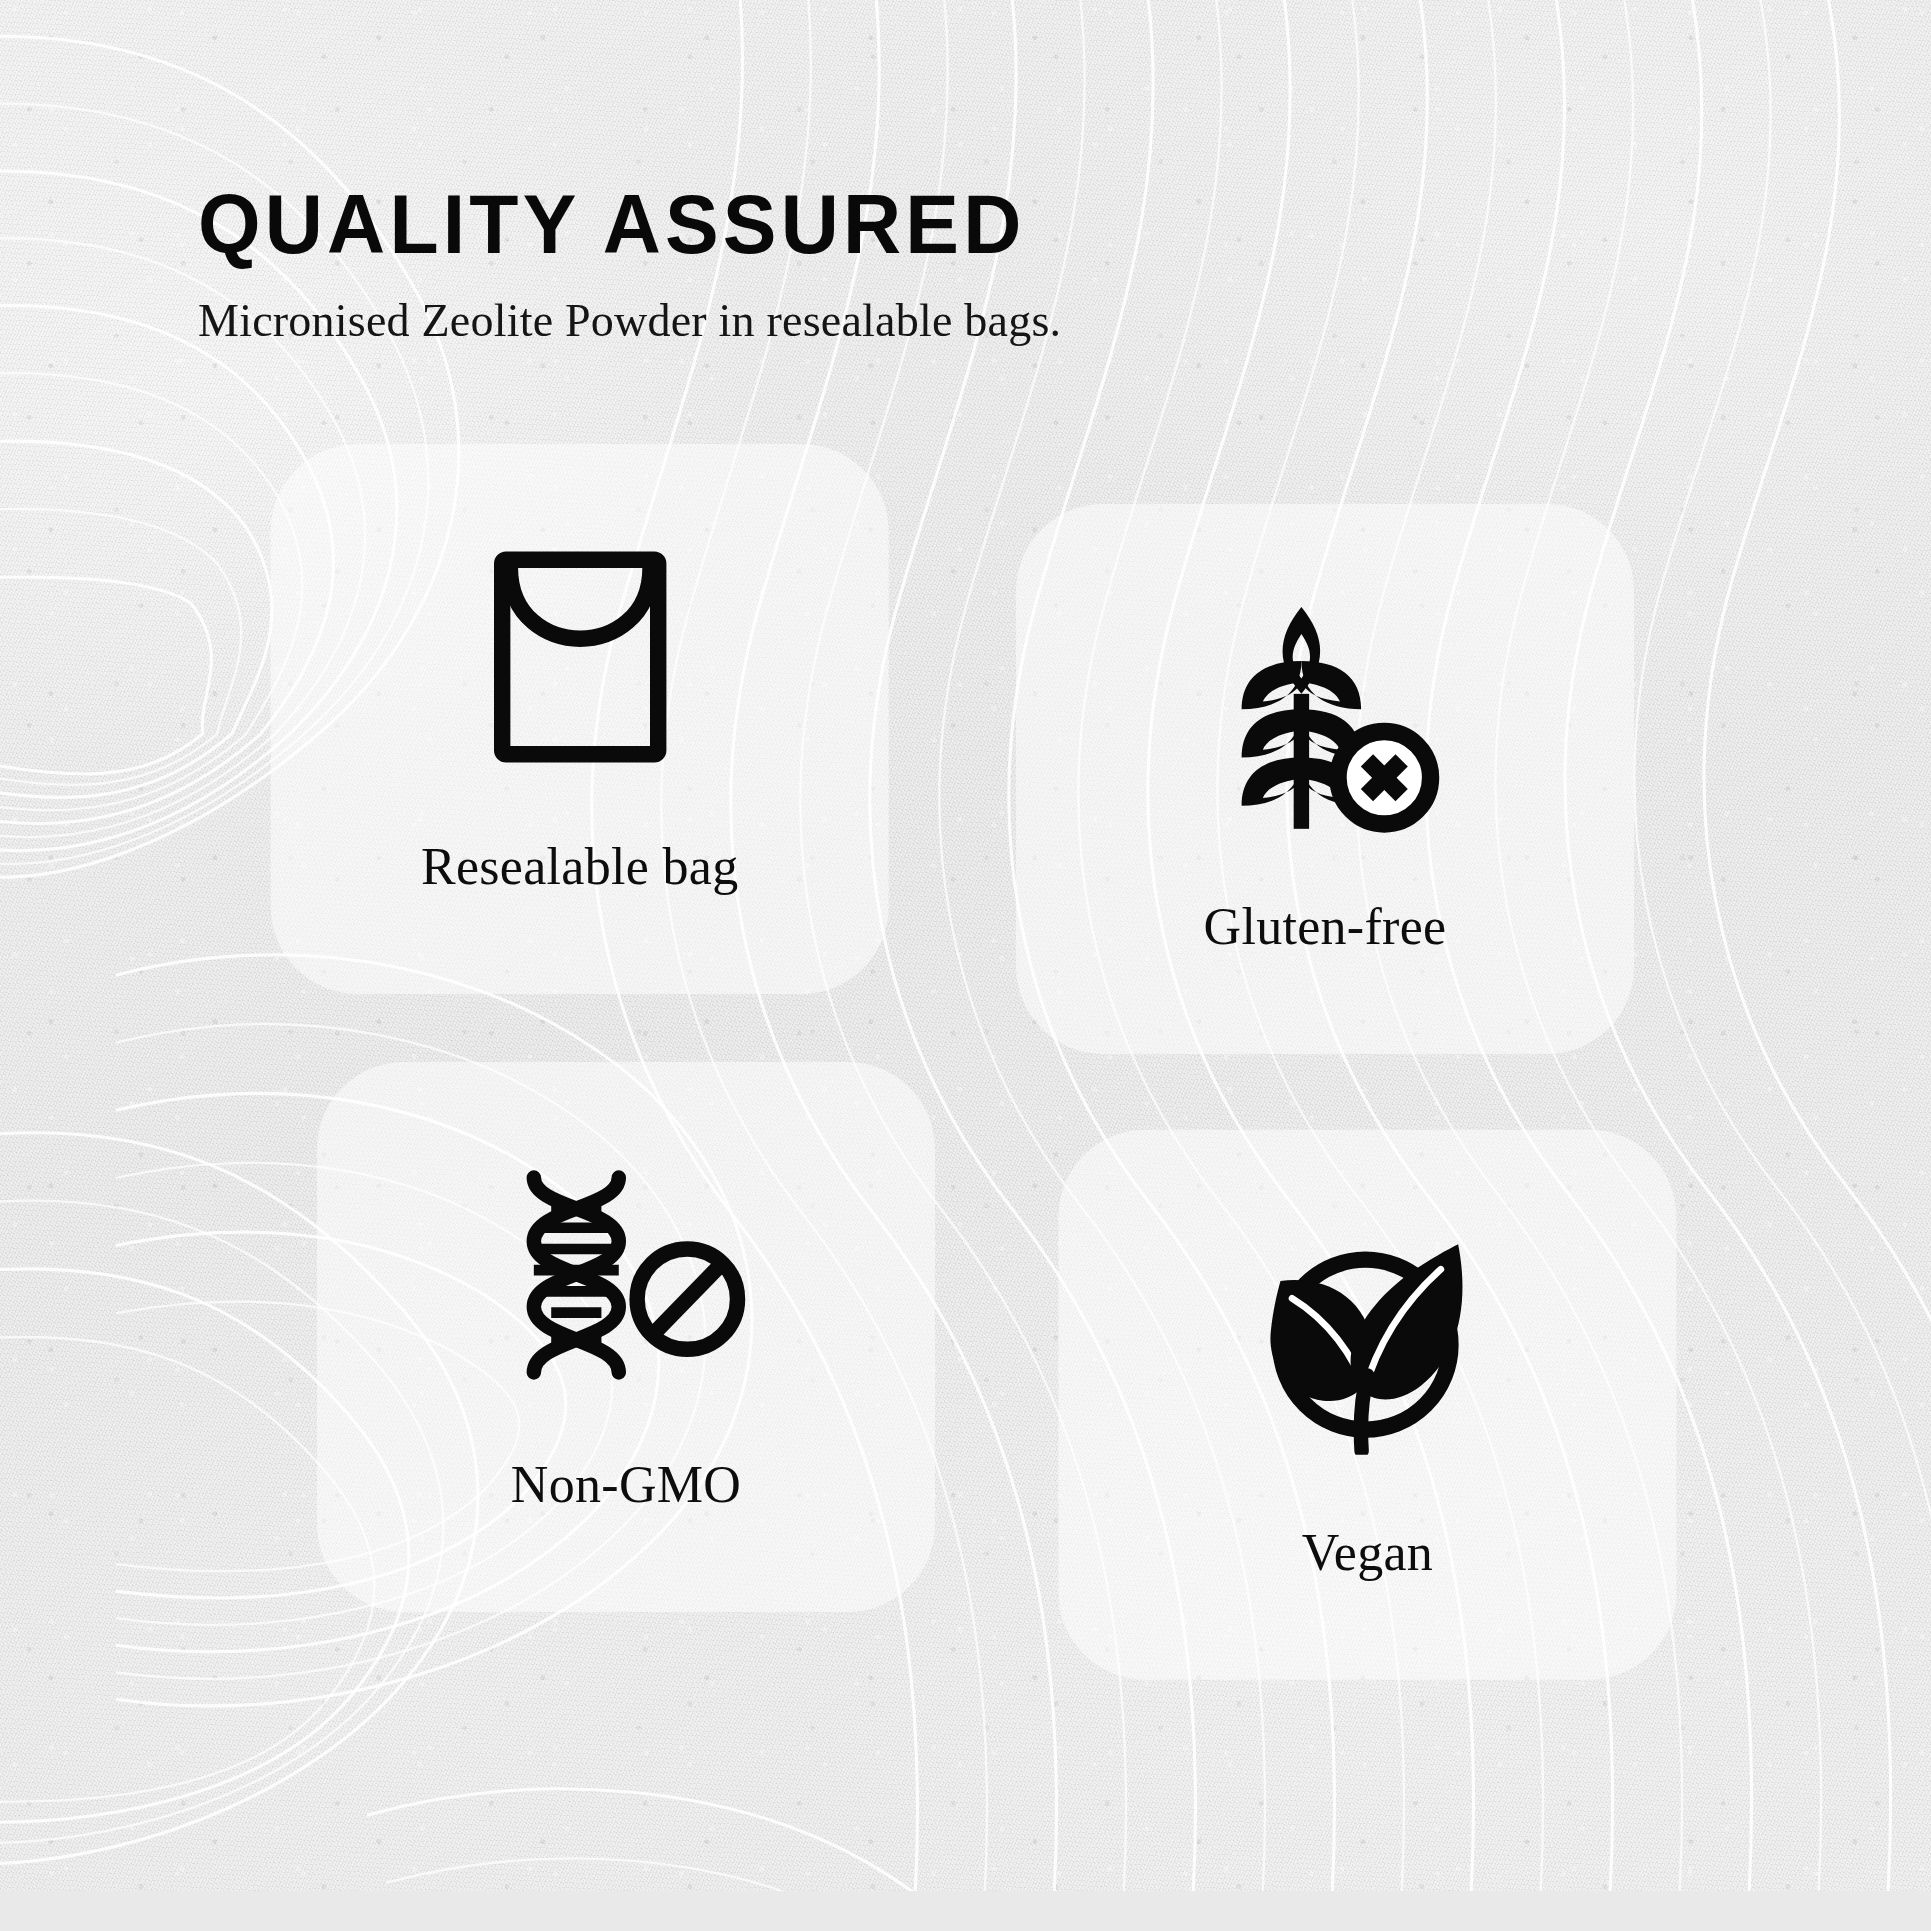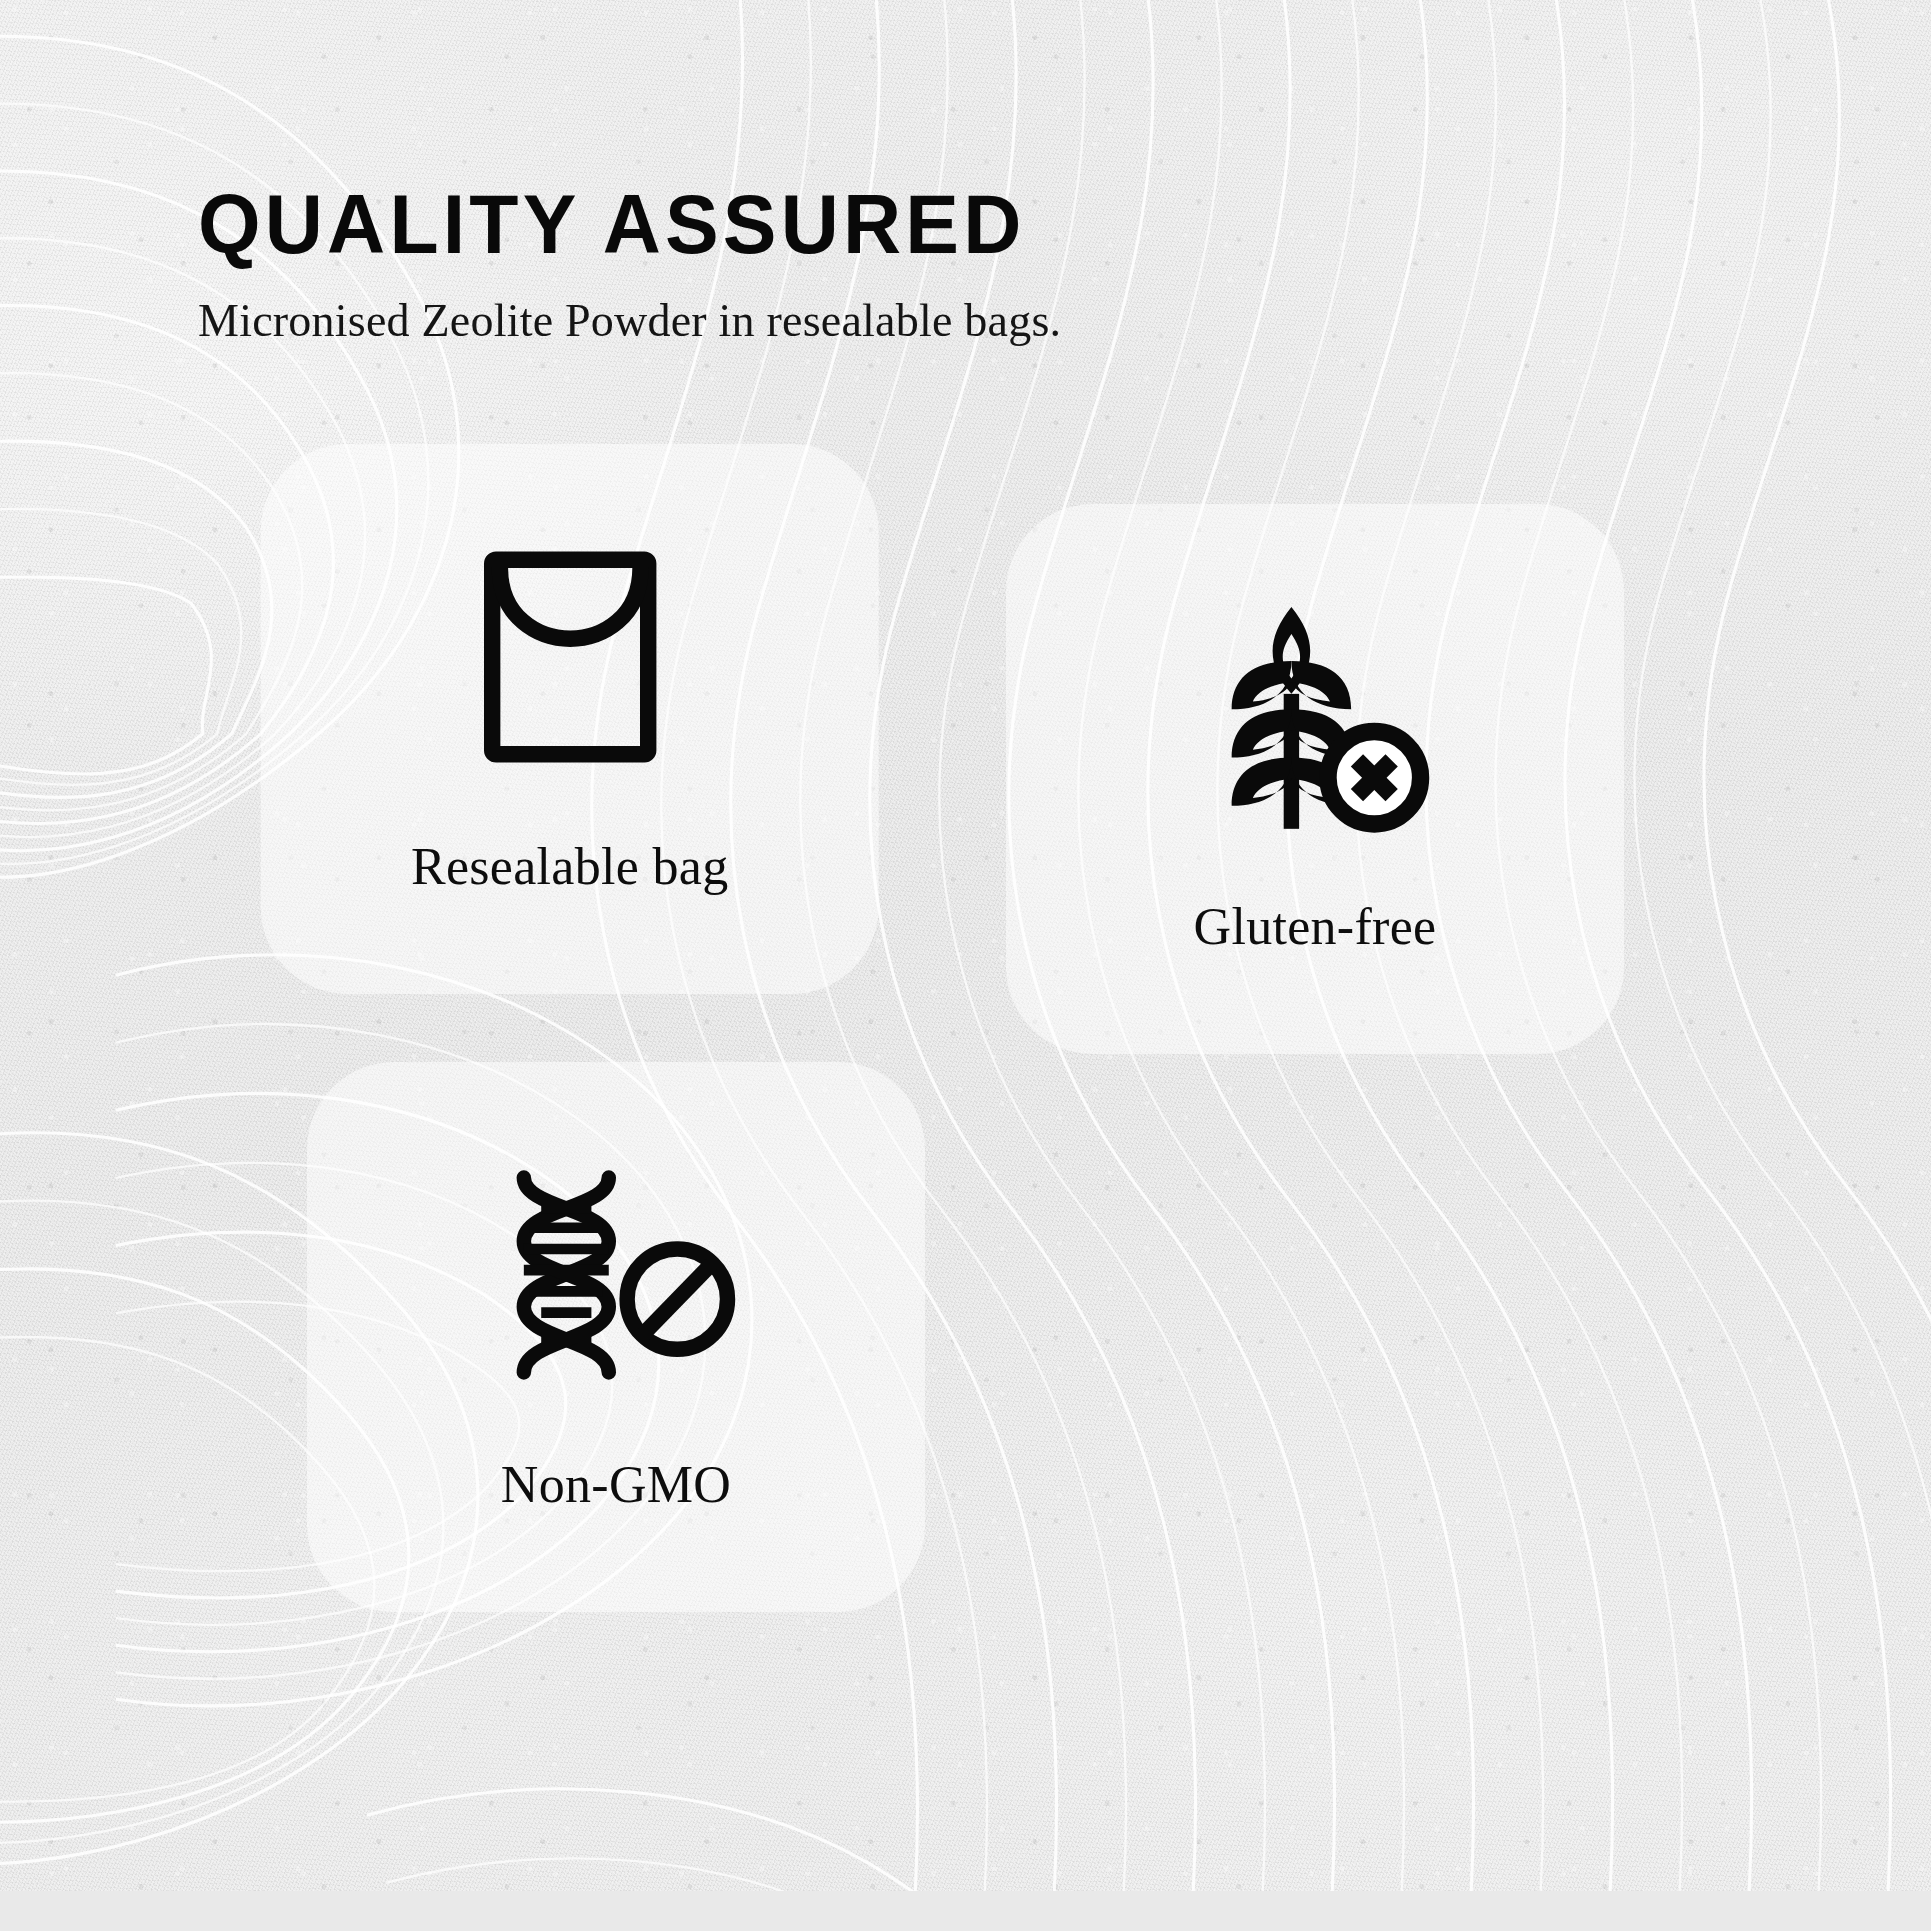--- a/index.html
+++ b/index.html
@@ -79,21 +79,21 @@
     color:#151515;
     letter-spacing:0.2px;
     transform:scaleX(.98);
     transform-origin:left center;
     white-space:nowrap;
   }
 
   
   .grid{
     position:absolute;
-    left:280px; top:483px;
+    left:290px; top:483px;
     width:1371px; height:1188px;
     display:grid;
     grid-template-columns:618px 618px;
     grid-template-rows:550px 550px;
     column-gap:135px;
     row-gap:87px;
   }
   .card{
     position:relative;
     border-radius:87px;
@@ -277,18 +277,37 @@
             <line x1="52" y1="180" x2="104" y2="180"></line>
           </g>
 
           <circle cx="193" cy="140" r="52" fill="none" stroke="#0a0a0a" stroke-width="16"></circle>
           <line x1="158" y1="176" x2="228" y2="104" stroke="#0a0a0a" stroke-width="16" stroke-linecap="butt"></line>
         </svg>
       </div>
       <div class="card-label">Non-GMO</div>
     </div>
 
+    <div class="card card-4">
+      <div class="icon-wrap">
+        <svg width="232" height="224" viewBox="0 0 240 232" aria-hidden="true">
+
+          <circle cx="118" cy="118" r="88" fill="none" stroke="#0a0a0a" stroke-width="17"></circle>
+
+          <path d="M30,52 C78,46 118,70 126,118 C132,156 106,180 74,176
+                   C40,172 16,140 20,104 C22,84 26,66 30,52 Z" fill="#0a0a0a"></path>
+          <path d="M42,70 C78,92 106,128 120,170" fill="none" stroke="#ffffff" stroke-width="7" stroke-linecap="round"></path>
+
+          <path d="M214,14 C226,76 214,130 176,160 C146,184 112,178 104,148
+                   C96,116 122,74 164,44 C184,30 202,20 214,14 Z" fill="#0a0a0a"></path>
+          <path d="M196,40 C158,74 130,118 116,168" fill="none" stroke="#ffffff" stroke-width="7" stroke-linecap="round"></path>
+
+          <path d="M114,228 C112,196 114,172 120,150" fill="none" stroke="#0a0a0a" stroke-width="15" stroke-linecap="round"></path>
+        </svg>
+      </div>
+      <div class="card-label">Vegan</div>
+    </div>
 
   </div>
 
 
 </div>
 
 
 </body></html>

